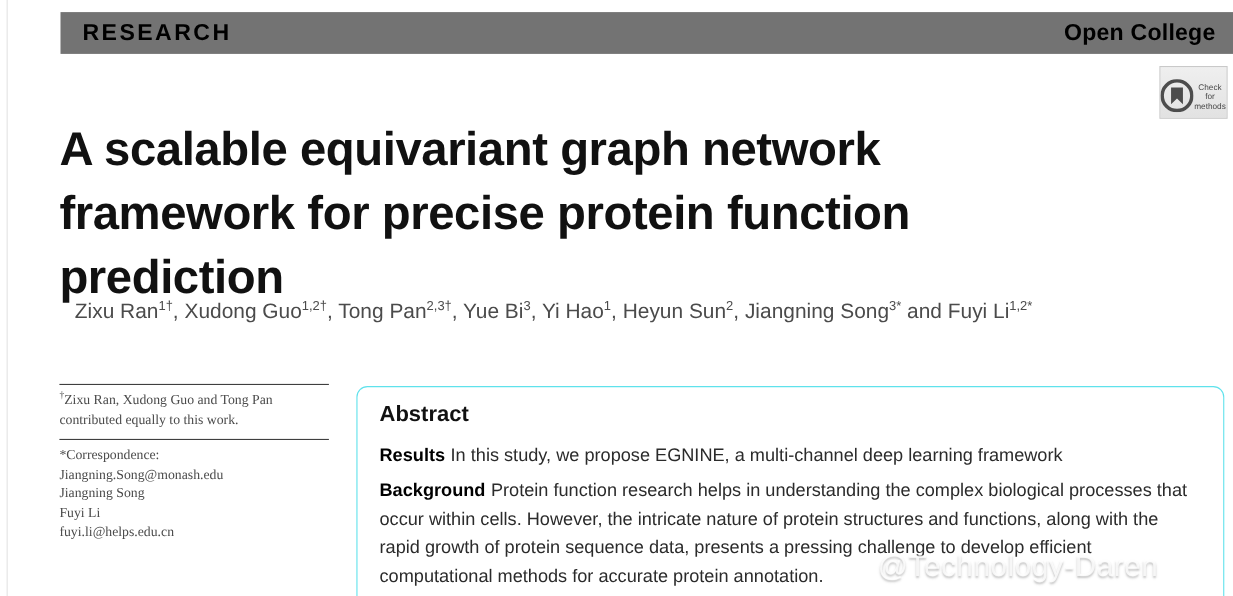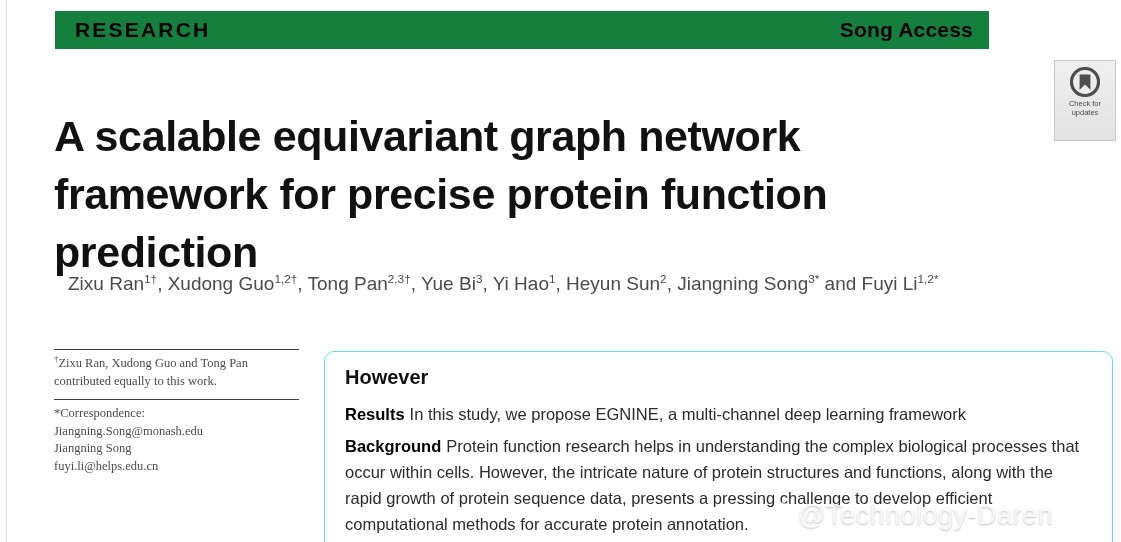--- a/index.html
+++ b/index.html
@@ -23,23 +23,23 @@
     width: 1px;
     height: 542px;
     background: #e3e3e3;
   }
 
   
   .banner {
     position: absolute;
     left: 55px;
     top: 11px;
-    width: 934px;
+    width: 1066px;
     height: 38px;
-    background: #15803d;
+    background: #737373;
     border-radius: 0;
     box-sizing: border-box;
   }
   .banner-label {
     position: absolute;
     left: 20px;
     top: 50%;
     transform: translateY(-50%);
     font-size: 21px;
     font-weight: bold;
@@ -58,26 +58,26 @@
     white-space: nowrap;
     letter-spacing: 0.2px;
   }
 
   
   .crossmark {
     position: absolute;
     left: 1054px;
     top: 60px;
     width: 62px;
-    height: 81px;
+    height: 48px;
     background: linear-gradient(180deg, #efefef 0%, #e2e2e2 100%);
     border: 1px solid #c9c9c9;
     box-sizing: border-box;
     display: flex;
-    flex-direction: column;
+    flex-direction: row;
     align-items: center;
     justify-content: flex-start;
     padding-top: 6px;
   }
   .crossmark svg { display: block; }
   .crossmark-text {
     font-size: 7.5px;
     color: #4a4a4a;
     line-height: 1.15;
     text-align: center;
@@ -196,56 +196,57 @@
   }
   .watermark-logo { opacity: 0.82; }
 </style>
 </head>
 <body>
 
 <div class="page-gutter"></div>
 
 <div class="banner">
   <div class="banner-label">RESEARCH</div>
-  <div class="banner-access">Song Access</div>
+  <div class="banner-access">Open College</div>
 </div>
 
 <div class="crossmark">
   <span>
     <svg width="30" height="30" viewBox="0 0 30 30">
       <circle cx="15" cy="15" r="13.5" fill="none" stroke="#4d4d4d" stroke-width="3.2"></circle>
       <path d="M9.6 7.5 h10.8 v15.2 l-5.4 -5.1 l-5.4 5.1 z" fill="#4d4d4d"></path>
     </svg>
   </span>
   <div class="crossmark-text">
     <span>Check for</span><br>
-    <span>updates</span>
+    <span>methods</span>
   </div>
 </div>
 
 <h1 class="title">A scalable equivariant graph network framework for precise protein function prediction</h1>
 
 <div class="authors">Zixu Ran<sup>1†</sup>, Xudong Guo<sup>1,2†</sup>, Tong Pan<sup>2,3†</sup>, Yue Bi<sup>3</sup>, Yi Hao<sup>1</sup>, Heyun Sun<sup>2</sup>, Jiangning Song<sup>3*</sup> and Fuyi Li<sup>1,2*</sup></div>
 
 <div class="sidenotes">
   <div class="sidenote-rule"></div>
   <div class="sidenote-block">
     <p><sup>†</sup>Zixu Ran, Xudong Guo and Tong Pan contributed equally to this work.</p>
   </div>
   <div class="sidenote-rule"></div>
   <div class="sidenote-block">
     <p>*Correspondence:</p>
     <p>Jiangning.Song@monash.edu</p>
     <p>Jiangning Song</p>
+    <p>Fuyi Li</p>
     <p>fuyi.li@helps.edu.cn</p>
   </div>
 </div>
 
 <div class="abstract-box">
-  <div class="abstract-heading">However</div>
+  <div class="abstract-heading">Abstract</div>
   <p class="abstract-para">
     <b class="lead-gap">Results</b><span>In this study, we propose EGNINE, a multi-channel deep learning framework</span>
   </p>
   <p class="abstract-para">
     <b class="lead-gap">Background</b><span>Protein function research helps in understanding the complex biological processes that occur within cells. However, the intricate nature of protein structures and functions, along with the rapid growth of protein sequence data, presents a pressing challenge to develop efficient computational methods for accurate protein annotation.</span>
   </p>
 </div>
 
 <div class="watermark">
   <span class="watermark-logo">

